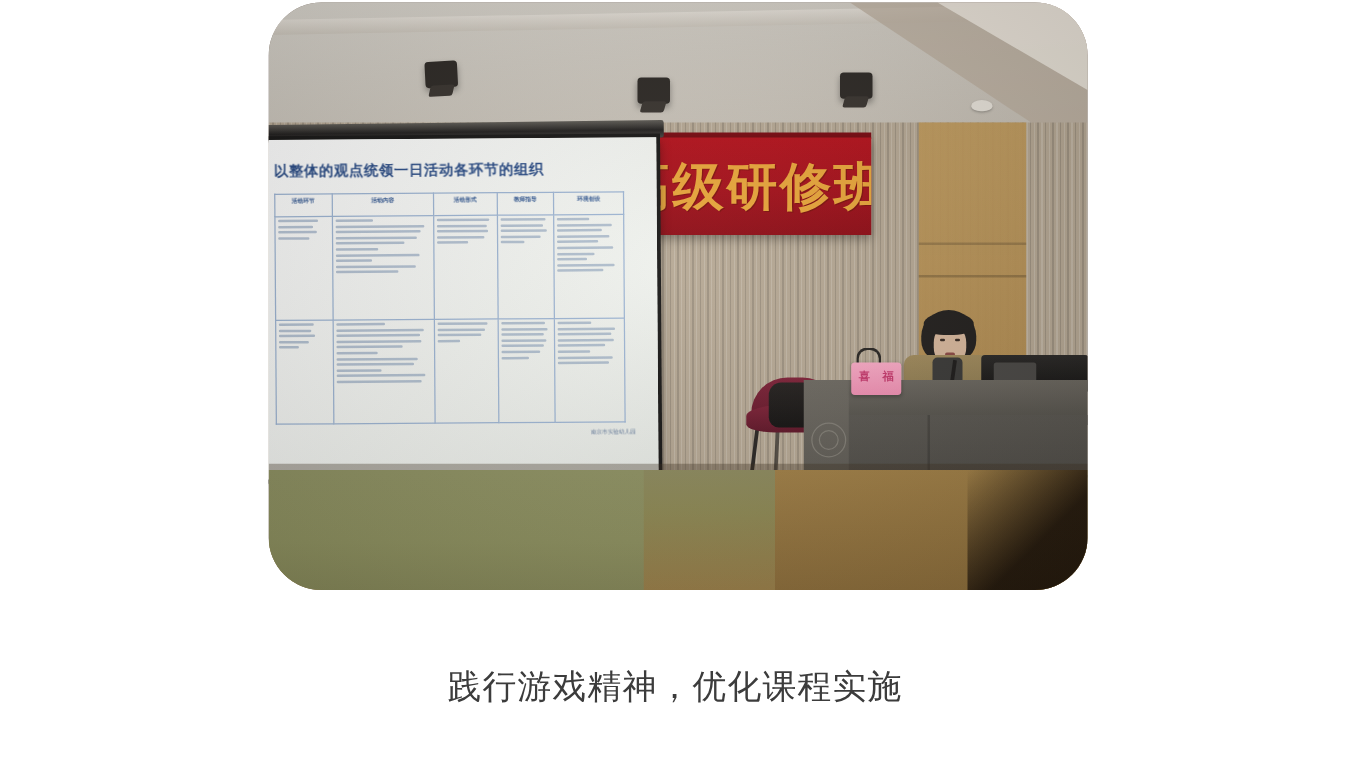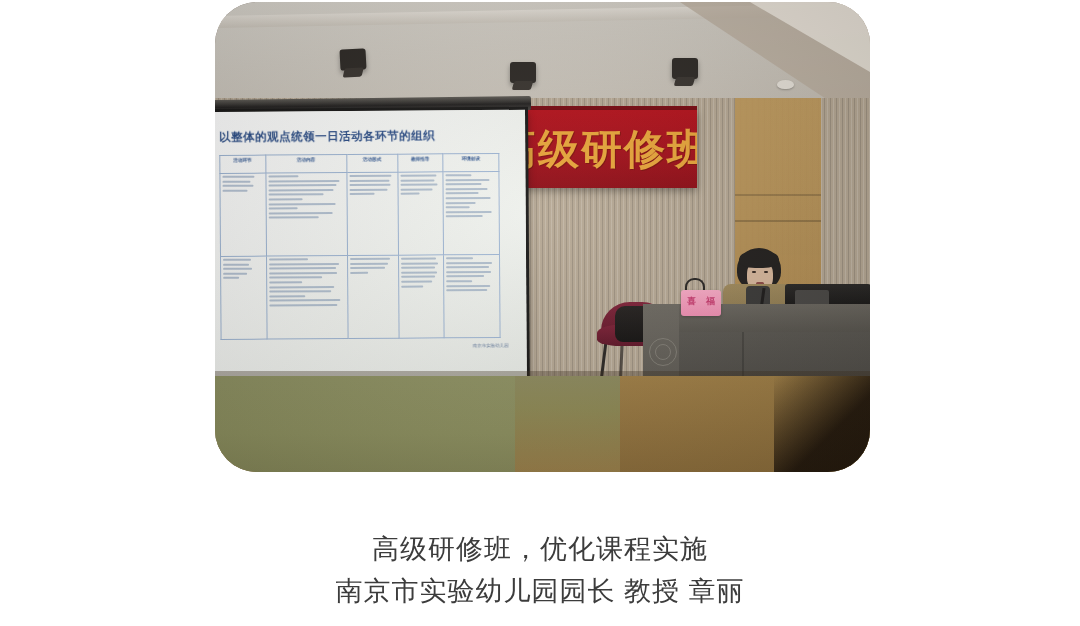--- a/index.html
+++ b/index.html
@@ -724,17 +724,16 @@
       <div class="floor-left"></div>
       <div class="floor-right"></div>
       <div class="floor-dark-corner"></div>
       <div class="baseboard"></div>
 
       <div class="photo-grade"></div>
     </div>
   </div>
 
   <div class="caption">
-    <div class="caption-line">高级研修班，优化课程实施</div>
-    <div class="caption-line">南京市实验幼儿园园长 教授 章丽</div>
+    <div class="caption-line">践行游戏精神，优化课程实施</div>
   </div>
 
 </div>
 
 </body></html>

